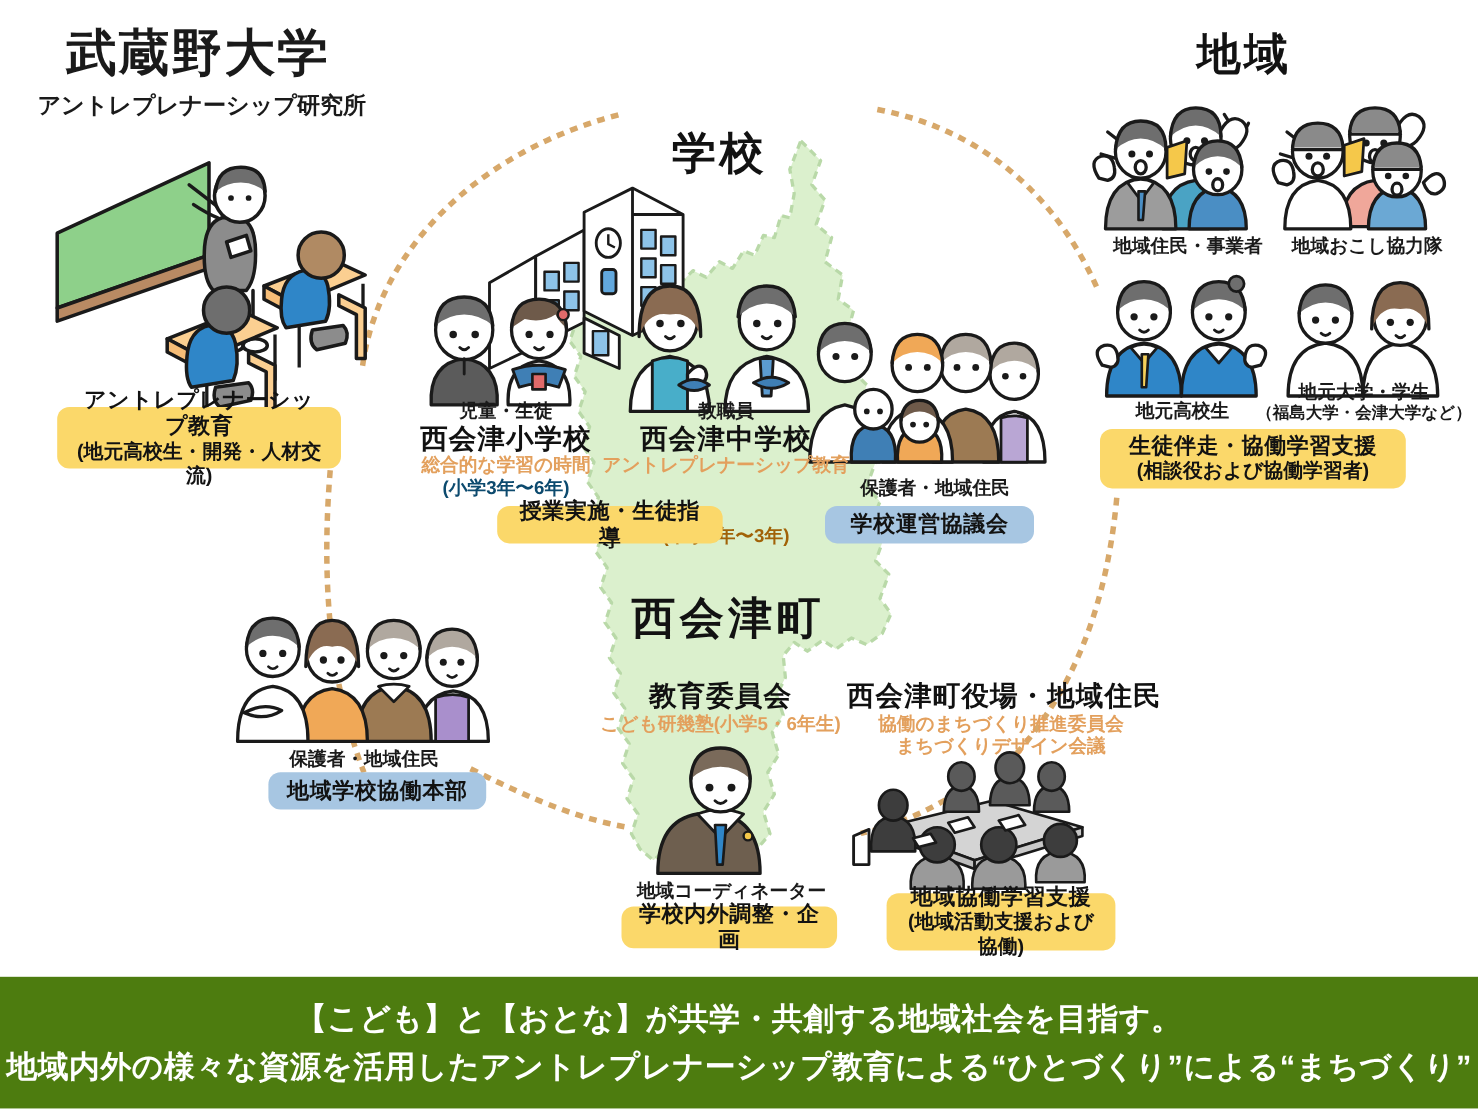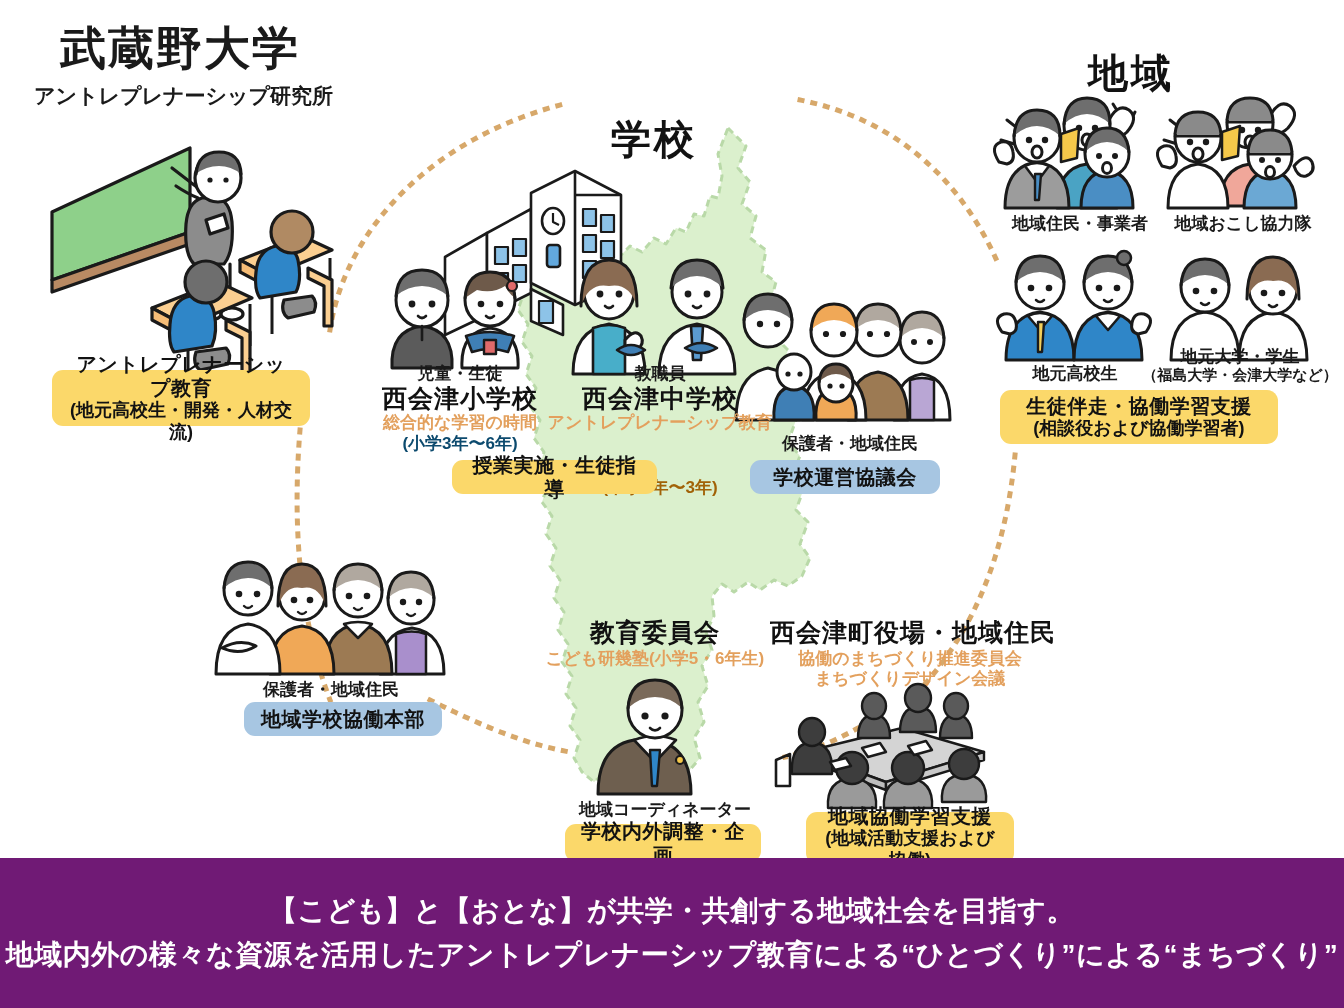--- a/index.html
+++ b/index.html
@@ -94,22 +94,22 @@
   .pill.yellow{background:#fbd86a;}
   .pill.blue{background:#a7c6e2;}
   .pill .l1{font-size:20px;letter-spacing:0.5px;}
   .pill .l2{font-size:18px;letter-spacing:0px;}
 
   
   #footer{
     position:absolute;
     left:0;bottom:0;
     width:1344px;
-    height:150px;
-    background:#701a75;
+    height:120px;
+    background:#4d7c0f;
     display:flex;
     flex-direction:column;
     align-items:center;
     justify-content:center;
     gap:6px;
   }
   #footer .fl{
     color:#fff;
     font-weight:700;
     white-space:nowrap;
@@ -361,21 +361,21 @@
 
   <div class="abs role" style="left:760px;top:432px;width:180px;">保護者・地域住民</div>
 
   <div class="abs pill yellow" style="left:452px;top:460px;width:205px;height:34px;">
     <span class="l1">授業実施・生徒指導</span>
   </div>
   <div class="abs pill blue" style="left:750px;top:460px;width:190px;height:34px;">
     <span class="l1">学校運営協議会</span>
   </div>
 
-  <div class="abs zone-title" style="left:1088px;top:22px;margin-top:24px;">地域</div>
+  <div class="abs zone-title" style="left:1088px;top:22px;">地域</div>
 
   <svg class="abs" style="left:995px;top:90px;width:160px;height:120px;" viewBox="0 0 160 120">
     <g stroke="#1a1a1a" stroke-width="3" stroke-linejoin="round" stroke-linecap="round">
       <g stroke-width="3" fill="none">
         <line x1="12" y1="30" x2="30" y2="44"></line>
           <line x1="6" y1="50" x2="26" y2="56"></line>
         <line x1="118" y1="14" x2="128" y2="30"></line>
           <line x1="140" y1="22" x2="132" y2="38"></line>
       </g>
 
@@ -552,20 +552,21 @@
       <circle cx="45" cy="42" r="3.3" fill="#1a1a1a" stroke="none"></circle>
       <path d="M32,54 q4,4 8,0" fill="none" stroke-width="2.4"></path>
     </g>
   </svg>
 
   <div class="abs role" style="left:236px;top:678px;width:190px;">保護者・地域住民</div>
   <div class="abs pill blue" style="left:244px;top:702px;width:198px;height:34px;">
     <span class="l1">地域学校協働本部</span>
   </div>
 
+  <div class="abs town-title" style="left:574px;top:534px;">西会津町</div>
 
   <div class="abs org" style="left:575px;top:616px;width:160px;">教育委員会</div>
   <div class="abs prog" style="left:540px;top:648px;width:230px;">こども研幾塾(小学5・6年生)</div>
 
   <svg class="abs" style="left:590px;top:672px;width:130px;height:122px;" viewBox="0 0 130 122">
     <g stroke="#1a1a1a" stroke-width="3" stroke-linejoin="round" stroke-linecap="round">
       <path d="M8,122 q0,-48 36,-54 l21,0 q36,6 36,54 z" fill="#6e5f4f"></path>
       <path d="M44,68 q21,-8 42,0 l-21,22 z" fill="#fff" stroke-width="2.6"></path>
       <path d="M60,78 l10,0 l-3,36 l-5,0 z" fill="#2f86c8" stroke-width="2.4"></path>
       <circle cx="90" cy="88" r="4" fill="#f5c84a" stroke-width="2.2"></circle>

